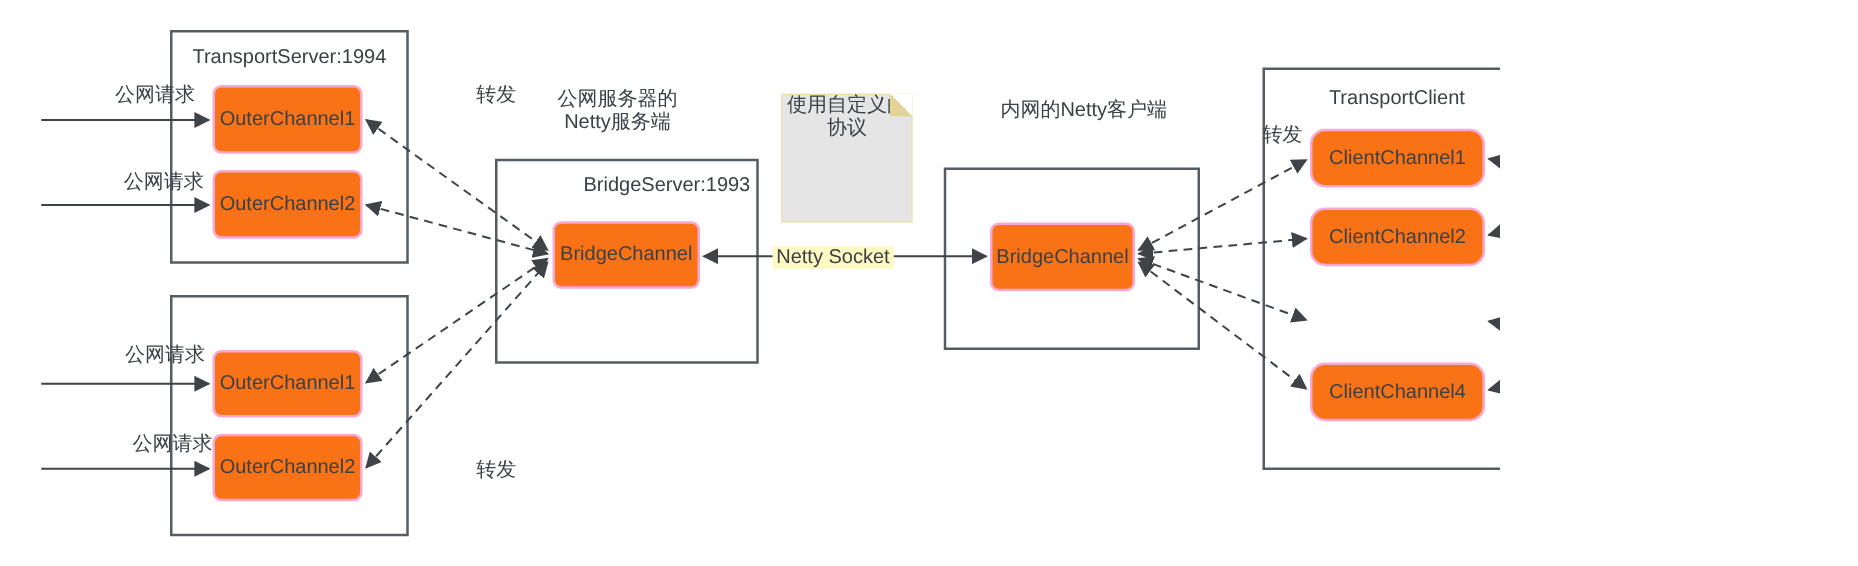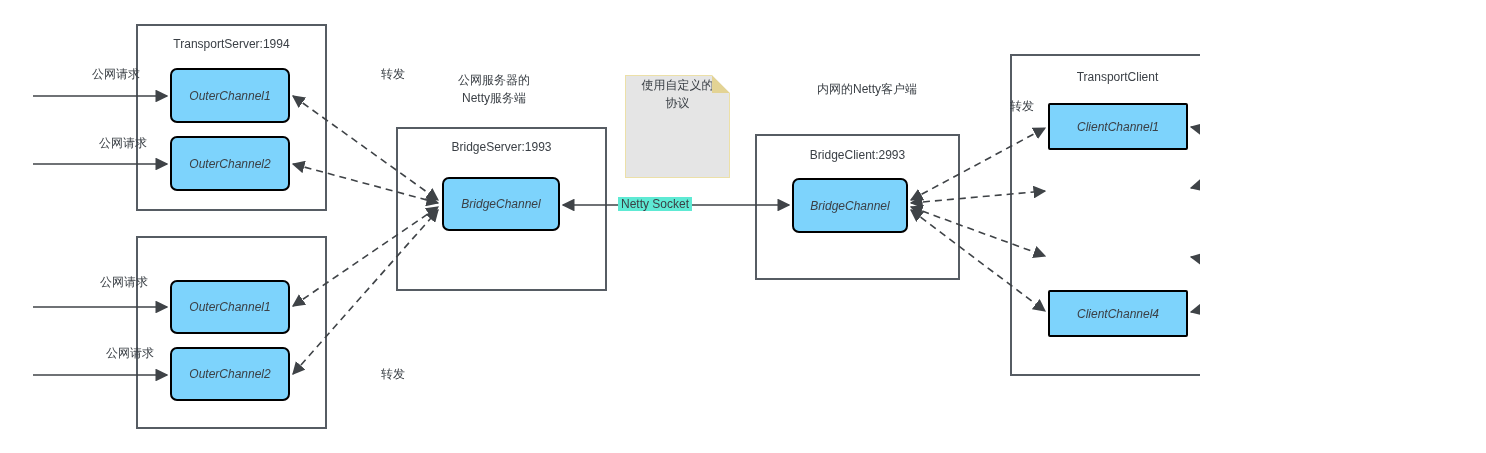--- a/index.html
+++ b/index.html
@@ -2,48 +2,47 @@
 <html><head>
 <meta charset="utf-8">
 <style>
   html,body{margin:0;padding:0;background:#ffffff;}
   #canvas{
     position:relative;
     width:1200px;height:453px;
     background:#ffffff;
     font-family:"Liberation Sans","DejaVu Sans",sans-serif;
     color:#3b4046;
-    font-size:12px;
+    font-size:16px;
     overflow:hidden;
   }
   .big-box{
     position:absolute;
     border:2px solid #565c63;
     background:#ffffff;
     box-sizing:border-box;
     z-index:1;
   }
   .box-title{
     position:absolute;
     text-align:center;
     z-index:2;
     white-space:nowrap;
   }
   .chan-box{
     position:absolute;
-    border:2px solid #000000;
+    border:2px solid #f9a8d4;
     border-radius:7px;
-    background:#7dd3fc;
+    background:#f97316;
     box-sizing:border-box;
     display:flex;align-items:center;justify-content:center;
     z-index:2;
     white-space:nowrap;
-    font-style:italic;
   }
-  .sharp{border-radius:2px;text-align:right;}
+  .sharp{border-radius:12px;text-align:right;}
   .label{
     position:absolute;
     white-space:nowrap;
     z-index:2;
     margin-left:44px;
   }
   .caption{
     position:absolute;
     text-align:center;
     line-height:18px;
@@ -72,21 +71,21 @@
   }
   .note-fold-inner{
     position:absolute;right:-1px;top:-1px;
     width:0;height:0;
     border-right:18px solid transparent;
     border-bottom:18px solid #e3d394;
     z-index:3;
   }
   .wire-label{
     position:absolute;
-    background:#5eead4;
+    background:#fef9c3;
     padding:0 3px;
     z-index:6;
     white-space:nowrap;
   }
 </style>
 </head>
 <body>
 
 <div id="canvas">
 
@@ -106,38 +105,38 @@
 
   <div class="label" style="left:337px;top:66px;">转发</div>
   <div class="label" style="left:337px;top:366px;">转发</div>
   <div class="label" style="left:966px;top:98px;">转发</div>
 
   <div class="caption" style="left:429px;top:71px;width:130px;">
     <div>公网服务器的</div>
     <div>Netty服务端</div>
   </div>
   <div class="big-box" style="left:396px;top:127px;width:211px;height:164px;"></div>
-  <div class="box-title" style="left:396px;top:140px;width:211px;">BridgeServer:1993</div>
+  <div class="box-title" style="left:396px;top:140px;width:211px;padding-left:32px;">BridgeServer:1993</div>
   <div class="chan-box" style="left:442px;top:177px;width:118px;height:54px;">BridgeChannel</div>
 
   <div class="note">
     <div class="note-fold-inner"></div>
     <div class="note-fold"></div>
     <div>使用自定义的</div>
     <div>协议</div>
   </div>
 
   <div class="caption" style="left:797px;top:80px;width:140px;">内网的Netty客户端</div>
   <div class="big-box" style="left:755px;top:134px;width:205px;height:146px;"></div>
-  <div class="box-title" style="left:755px;top:148px;width:205px;">BridgeClient:2993</div>
   <div class="chan-box" style="left:792px;top:178px;width:116px;height:55px;">BridgeChannel</div>
 
   <div class="big-box" style="left:1010px;top:54px;width:215px;height:322px;"></div>
   <div class="box-title" style="left:1010px;top:70px;width:215px;">TransportClient</div>
   <div class="chan-box sharp" style="left:1048px;top:103px;width:140px;height:47px;">ClientChannel1</div>
+  <div class="chan-box sharp" style="left:1048px;top:166px;width:140px;height:47px;">ClientChannel2</div>
   <div class="chan-box sharp" style="left:1048px;top:290px;width:140px;height:47px;">ClientChannel4</div>
 
   <div class="chan-box sharp" style="left:1313px;top:116px;width:148px;height:76px;">内网服务1</div>
   <div class="chan-box sharp" style="left:1313px;top:245px;width:148px;height:74px;">内网服务2</div>
 
   <svg id="wires" viewBox="0 0 1486 453" xmlns="http://www.w3.org/2000/svg">
     <defs>
       <marker id="arr" viewBox="0 0 10 10" refX="9" refY="5" markerWidth="8" markerHeight="8" orient="auto-start-reverse">
         <path d="M0,0 L10,5 L0,10 z" fill="#3f4347"></path>
       </marker>

